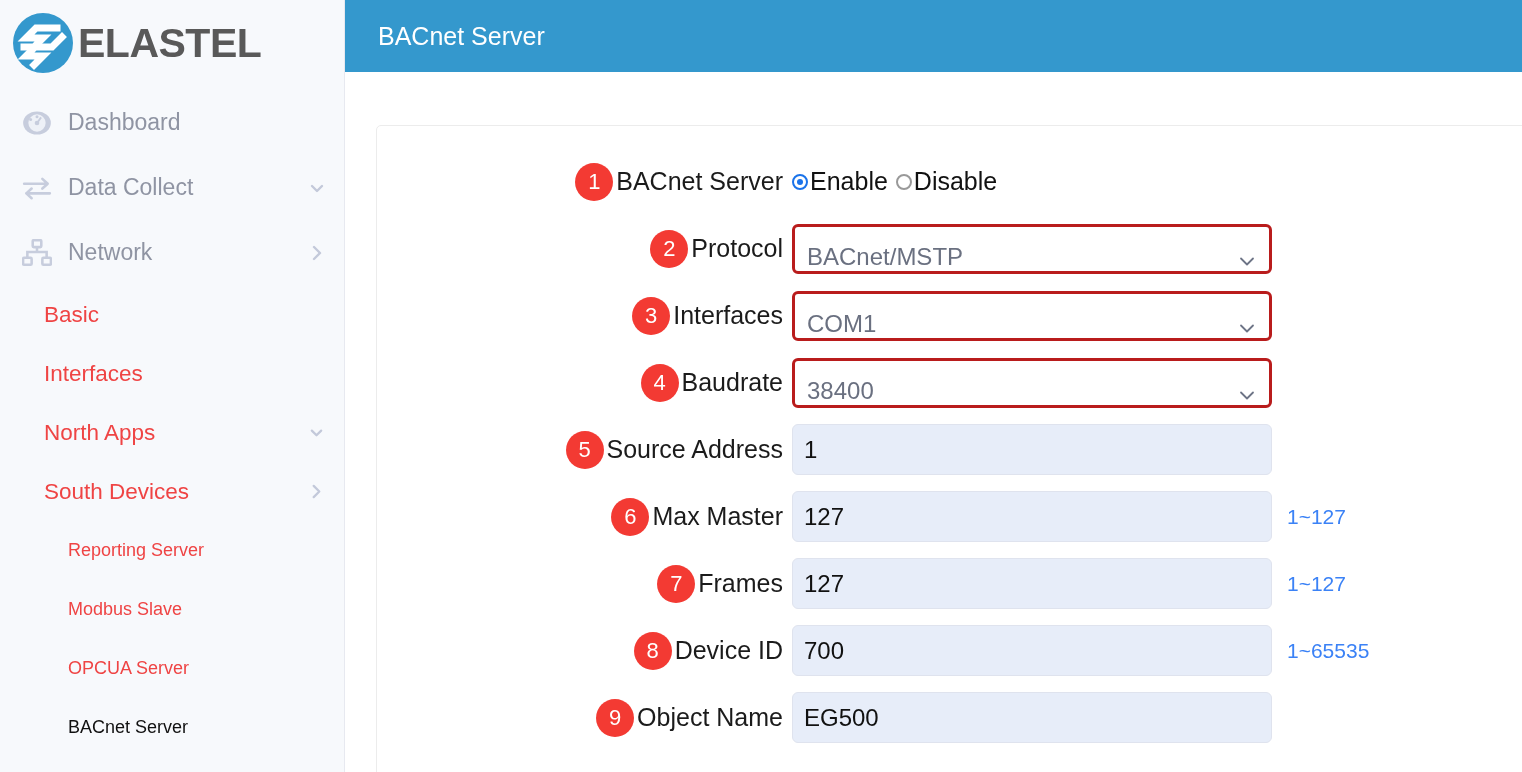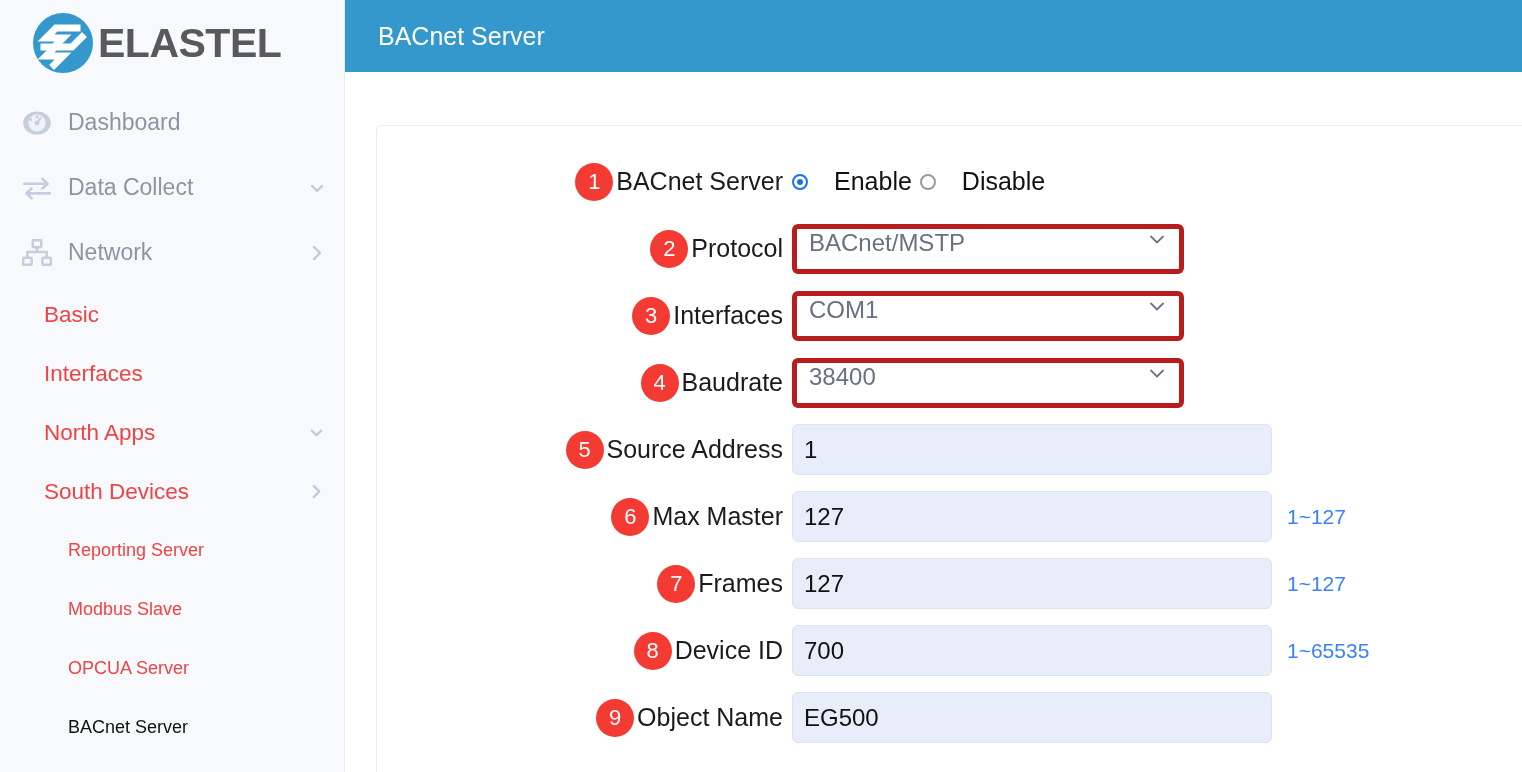--- a/index.html
+++ b/index.html
@@ -23,21 +23,21 @@
     background: #f7f9fc;
     border-right: 1px solid #e7e9f0;
     flex: 0 0 345px;
     position: relative;
     overflow: hidden;
   }
   .brand {
     height: 86px;
     display: flex;
     align-items: center;
-    padding-left: 30px;
+    padding-left: 10px;
     gap: 6px;
     text-align: center;
   }
   .brand-mark { width: 66px; height: 66px; flex: 0 0 66px; }
   .brand-text {
     font-size: 41px;
     font-weight: bold;
     color: #595959;
     letter-spacing: -0.5px;
     line-height: 1;
@@ -166,21 +166,21 @@
     align-items: center;
   }
 
   .radios {
     display: flex;
     align-items: center;
     gap: 0px;
     font-size: 25px;
     color: #111;
   }
-  .radio-wrap { display: flex; align-items: center; cursor: pointer; gap: 24px; }
+  .radio-wrap { display: flex; align-items: center; cursor: pointer; }
   .radio {
     width: 16px; height: 16px;
     border-radius: 50%;
     border: 2px solid #999;
     background: #fff;
     margin-right: 2px;
     flex: 0 0 16px;
     position: relative;
   }
   .radio.on {
@@ -191,29 +191,29 @@
     position: absolute;
     left: 3px; top: 3px;
     width: 6px; height: 6px;
     border-radius: 50%;
     background: #1a73ea;
   }
   .radio-label { white-space: nowrap; }
   .radio-gap { width: 8px; }
 
   .select {
-    width: 392px;
+    width: 480px;
     height: 50px;
-    border: 5px solid #b91c1c;
+    border: 3px solid #b91c1c;
     border-radius: 6px;
     background: #ffffff;
     color: #6a7080;
     font-size: 24px;
     display: flex;
-    align-items: flex-start;
+    align-items: flex-end;
     padding: 0 12px;
     cursor: pointer;
     position: relative;
   }
   .select .val { flex: 1 1 auto; white-space: nowrap; }
   .select .chev {
     width: 20px; height: 20px;
     flex: 0 0 20px;
     color: #6d7486;
     display: flex; align-items: center; justify-content: center;

